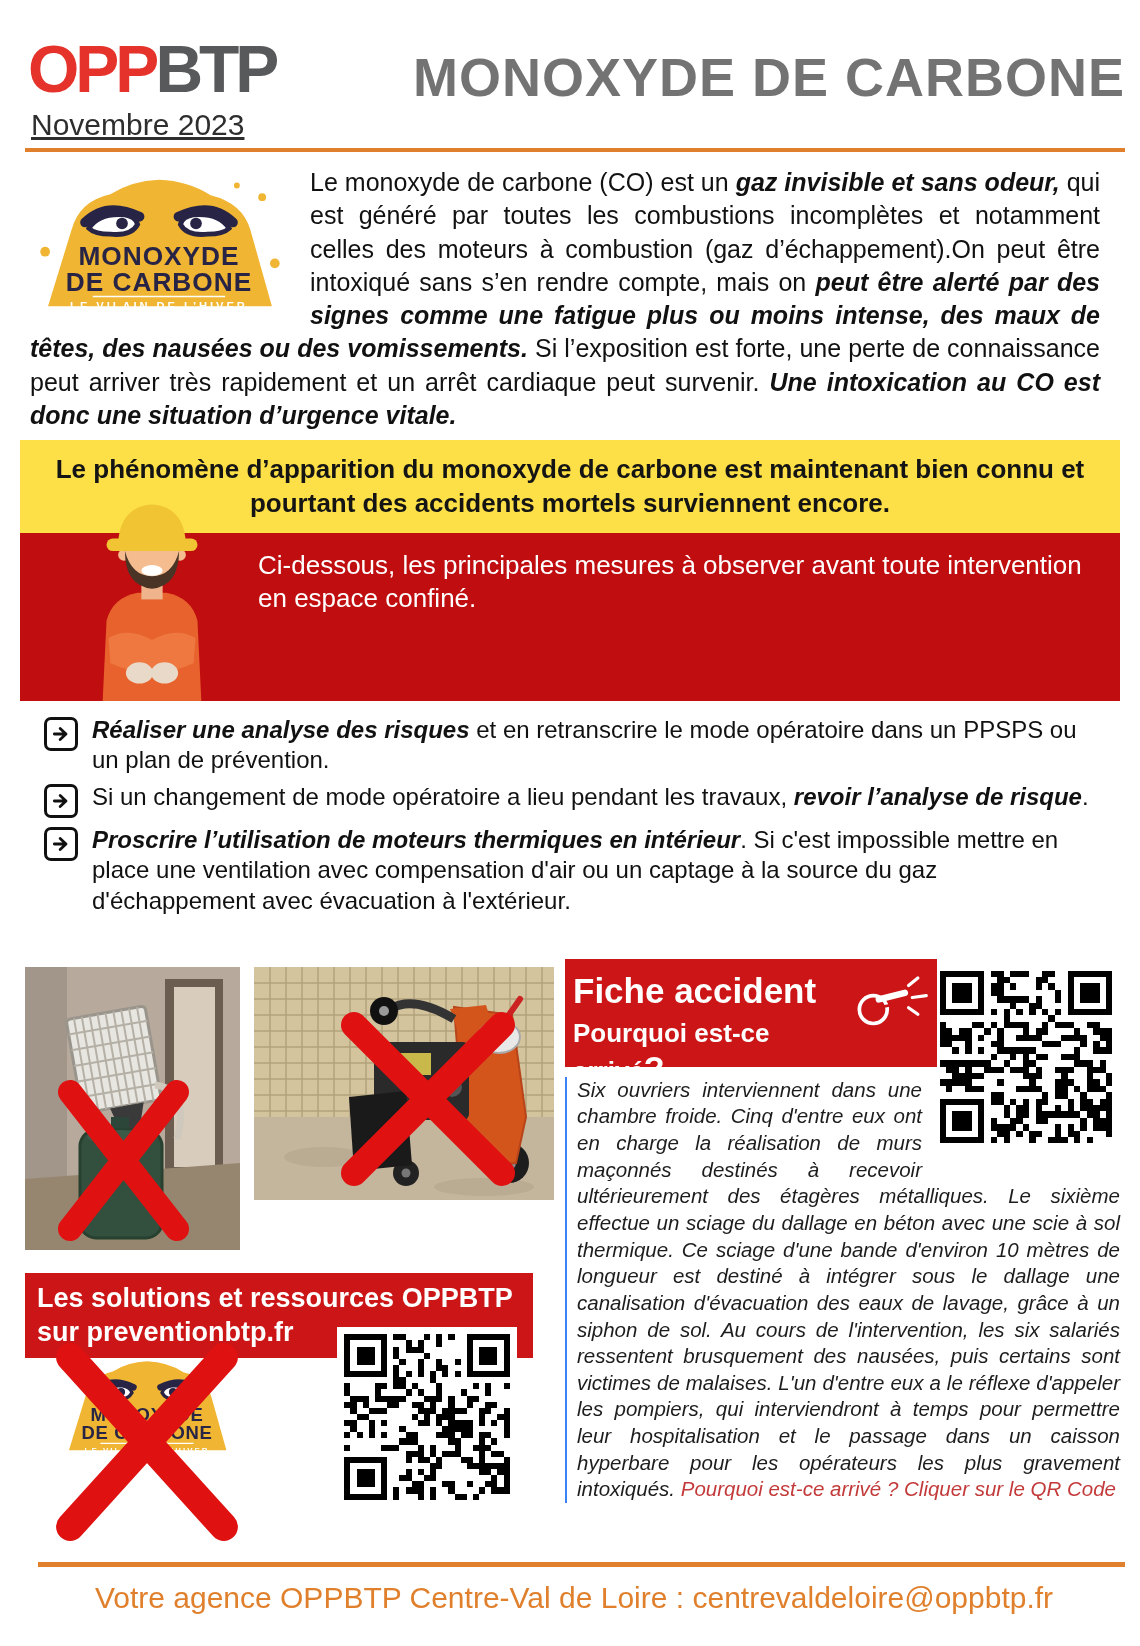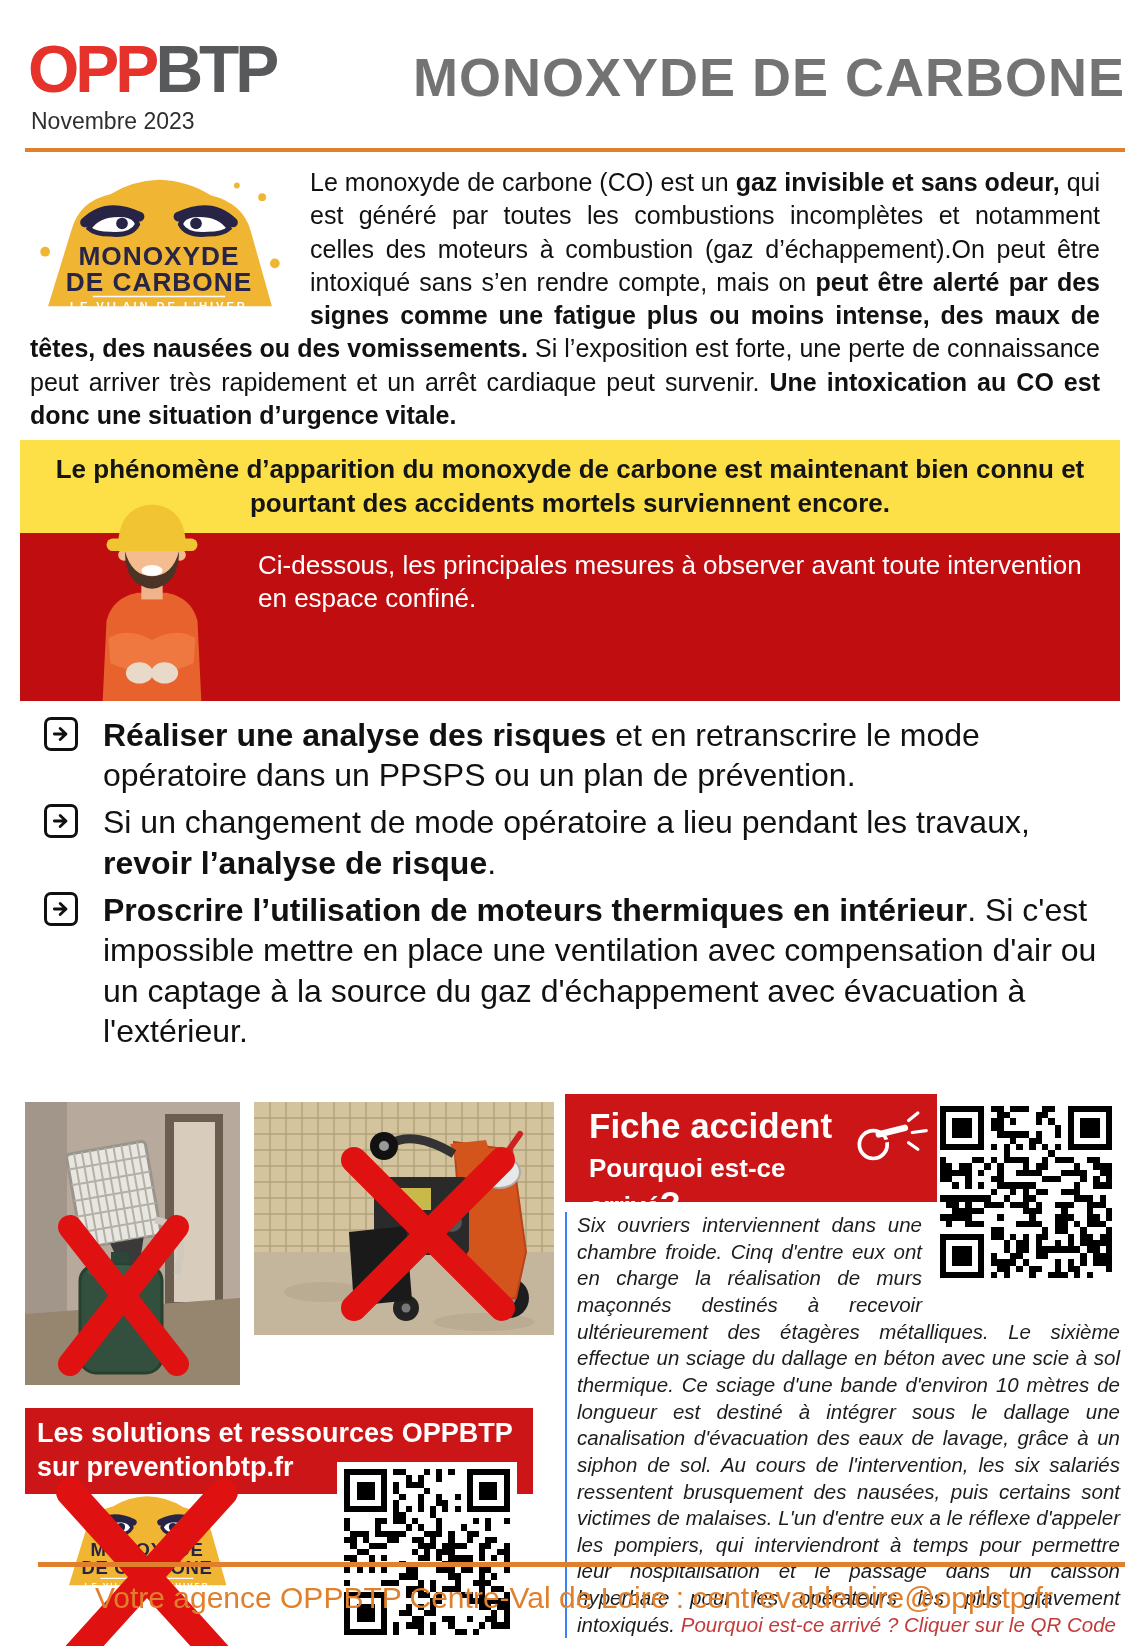--- a/index.html
+++ b/index.html
@@ -4,40 +4,40 @@
 <style>
   html,body{margin:0;padding:0;background:#e9e9e9;}
   .page{position:relative;width:1140px;height:1646px;background:#fff;margin:0 auto;
         font-family:"Liberation Sans",sans-serif;color:#111;overflow:hidden;}
 
   
   .header{position:relative;height:148px;margin:0 15px 0 25px;border-bottom:4px solid #E0802D;}
   .logo{position:absolute;left:3px;top:36px;font-size:66px;font-weight:900;letter-spacing:-4px;line-height:1;}
   .logo-p1{color:#E5322B;}
   .logo-p2{color:#58595B;}
-  .pub-date{position:absolute;left:6px;top:108px;font-size:23px;color:#2e2e2e;}
+  .pub-date{position:absolute;left:6px;top:108px;font-size:30px;color:#2e2e2e;text-decoration:underline;}
   .page-title{position:absolute;right:0;top:46px;font-size:54px;font-weight:800;color:#737373;letter-spacing:1px;white-space:nowrap;}
 
   
   .intro{padding:14px 40px 0 30px;font-size:25px;line-height:1.33;text-align:justify;}
   .badge-float{float:left;width:258px;height:146px;margin:2px 22px 8px 0;}
-  .seg-bold{font-weight:800;}
+  .seg-bold{font-weight:800;font-style:italic;}
   .seg-red{color:#C33A3A;}
 
   
   .banner-yellow{margin:8px 20px 0 20px;background:#fde047;padding:12px 16px;
                  font-size:26px;font-weight:800;line-height:1.32;text-align:center;color:#141414;}
   .band-red{position:relative;margin:0 20px;background:#C00D10;color:#fff;
             padding:16px 14px 18px 238px;font-size:26px;line-height:1.28;min-height:134px;box-sizing:content-box;}
   .band-red p{margin:0;}
   .worker{position:absolute;left:48px;bottom:0;width:168px;height:208px;}
 
   
   .bullets{padding:14px 34px 0 44px;}
-  .bullet{display:flex;gap:25px;margin-bottom:7px;font-size:32px;line-height:1.26;justify-content:space-between;}
+  .bullet{display:flex;gap:14px;margin-bottom:7px;font-size:24px;line-height:1.26;}
   .arrow-box{flex:0 0 auto;width:28px;height:28px;border:3px solid #101010;border-radius:7px;
              display:flex;align-items:center;justify-content:center;margin-top:2px;background:#fff;}
   .arrow-box svg{width:20px;height:20px;}
 
   
   .media{display:flex;padding:0 20px 0 25px;margin-top:4px;}
   .col-left{position:relative;width:532px;height:592px;flex:0 0 auto;}
   .photos{position:absolute;top:44px;left:0;display:flex;gap:14px;align-items:flex-start;}
   .photo{display:block;}
   .solutions-box{position:absolute;top:350px;left:0;width:508px;box-sizing:border-box;
@@ -45,21 +45,21 @@
   .badge-crossed{position:absolute;top:430px;left:33px;width:178px;height:150px;}
   .badge-crossed .mini-badge{position:absolute;inset:0;}
   .badge-crossed .xmark{position:absolute;inset:-12px;}
   .qr{display:block;}
   .qr svg{width:100%;height:100%;display:block;}
   .qr2{position:absolute;top:404px;left:312px;width:180px;height:180px;}
 
   .col-right{flex:1;padding:36px 0 0 8px;min-width:0;}
   .qr1{float:right;width:188px;height:196px;margin:0 0 8px 10px;}
   .fiche-header{position:relative;background:#CC1516;color:#fff;width:372px;box-sizing:border-box;
-                padding:12px 90px 12px 24px;height:108px;}
+                padding:12px 90px 12px 8px;height:108px;}
   .fiche-title{font-size:35px;font-weight:800;line-height:1.05;margin:2px 0 8px 0;}
   .fiche-sub{font-size:26px;font-weight:700;}
   .fiche-sub .qmark{font-size:34px;font-weight:800;}
   .hand-icon{position:absolute;right:8px;top:14px;width:78px;height:62px;}
   .story{margin-top:10px;font-style:italic;font-size:20.5px;line-height:1.3;text-align:justify;
          border-left:2px solid #3b82f6;padding-left:10px;color:#1d1d1d;}
 
   
   .footer{position:absolute;left:8px;right:0;bottom:0;height:84px;}
   .footer-rule{margin:0 15px 0 30px;border-top:5px solid #E0802D;}

